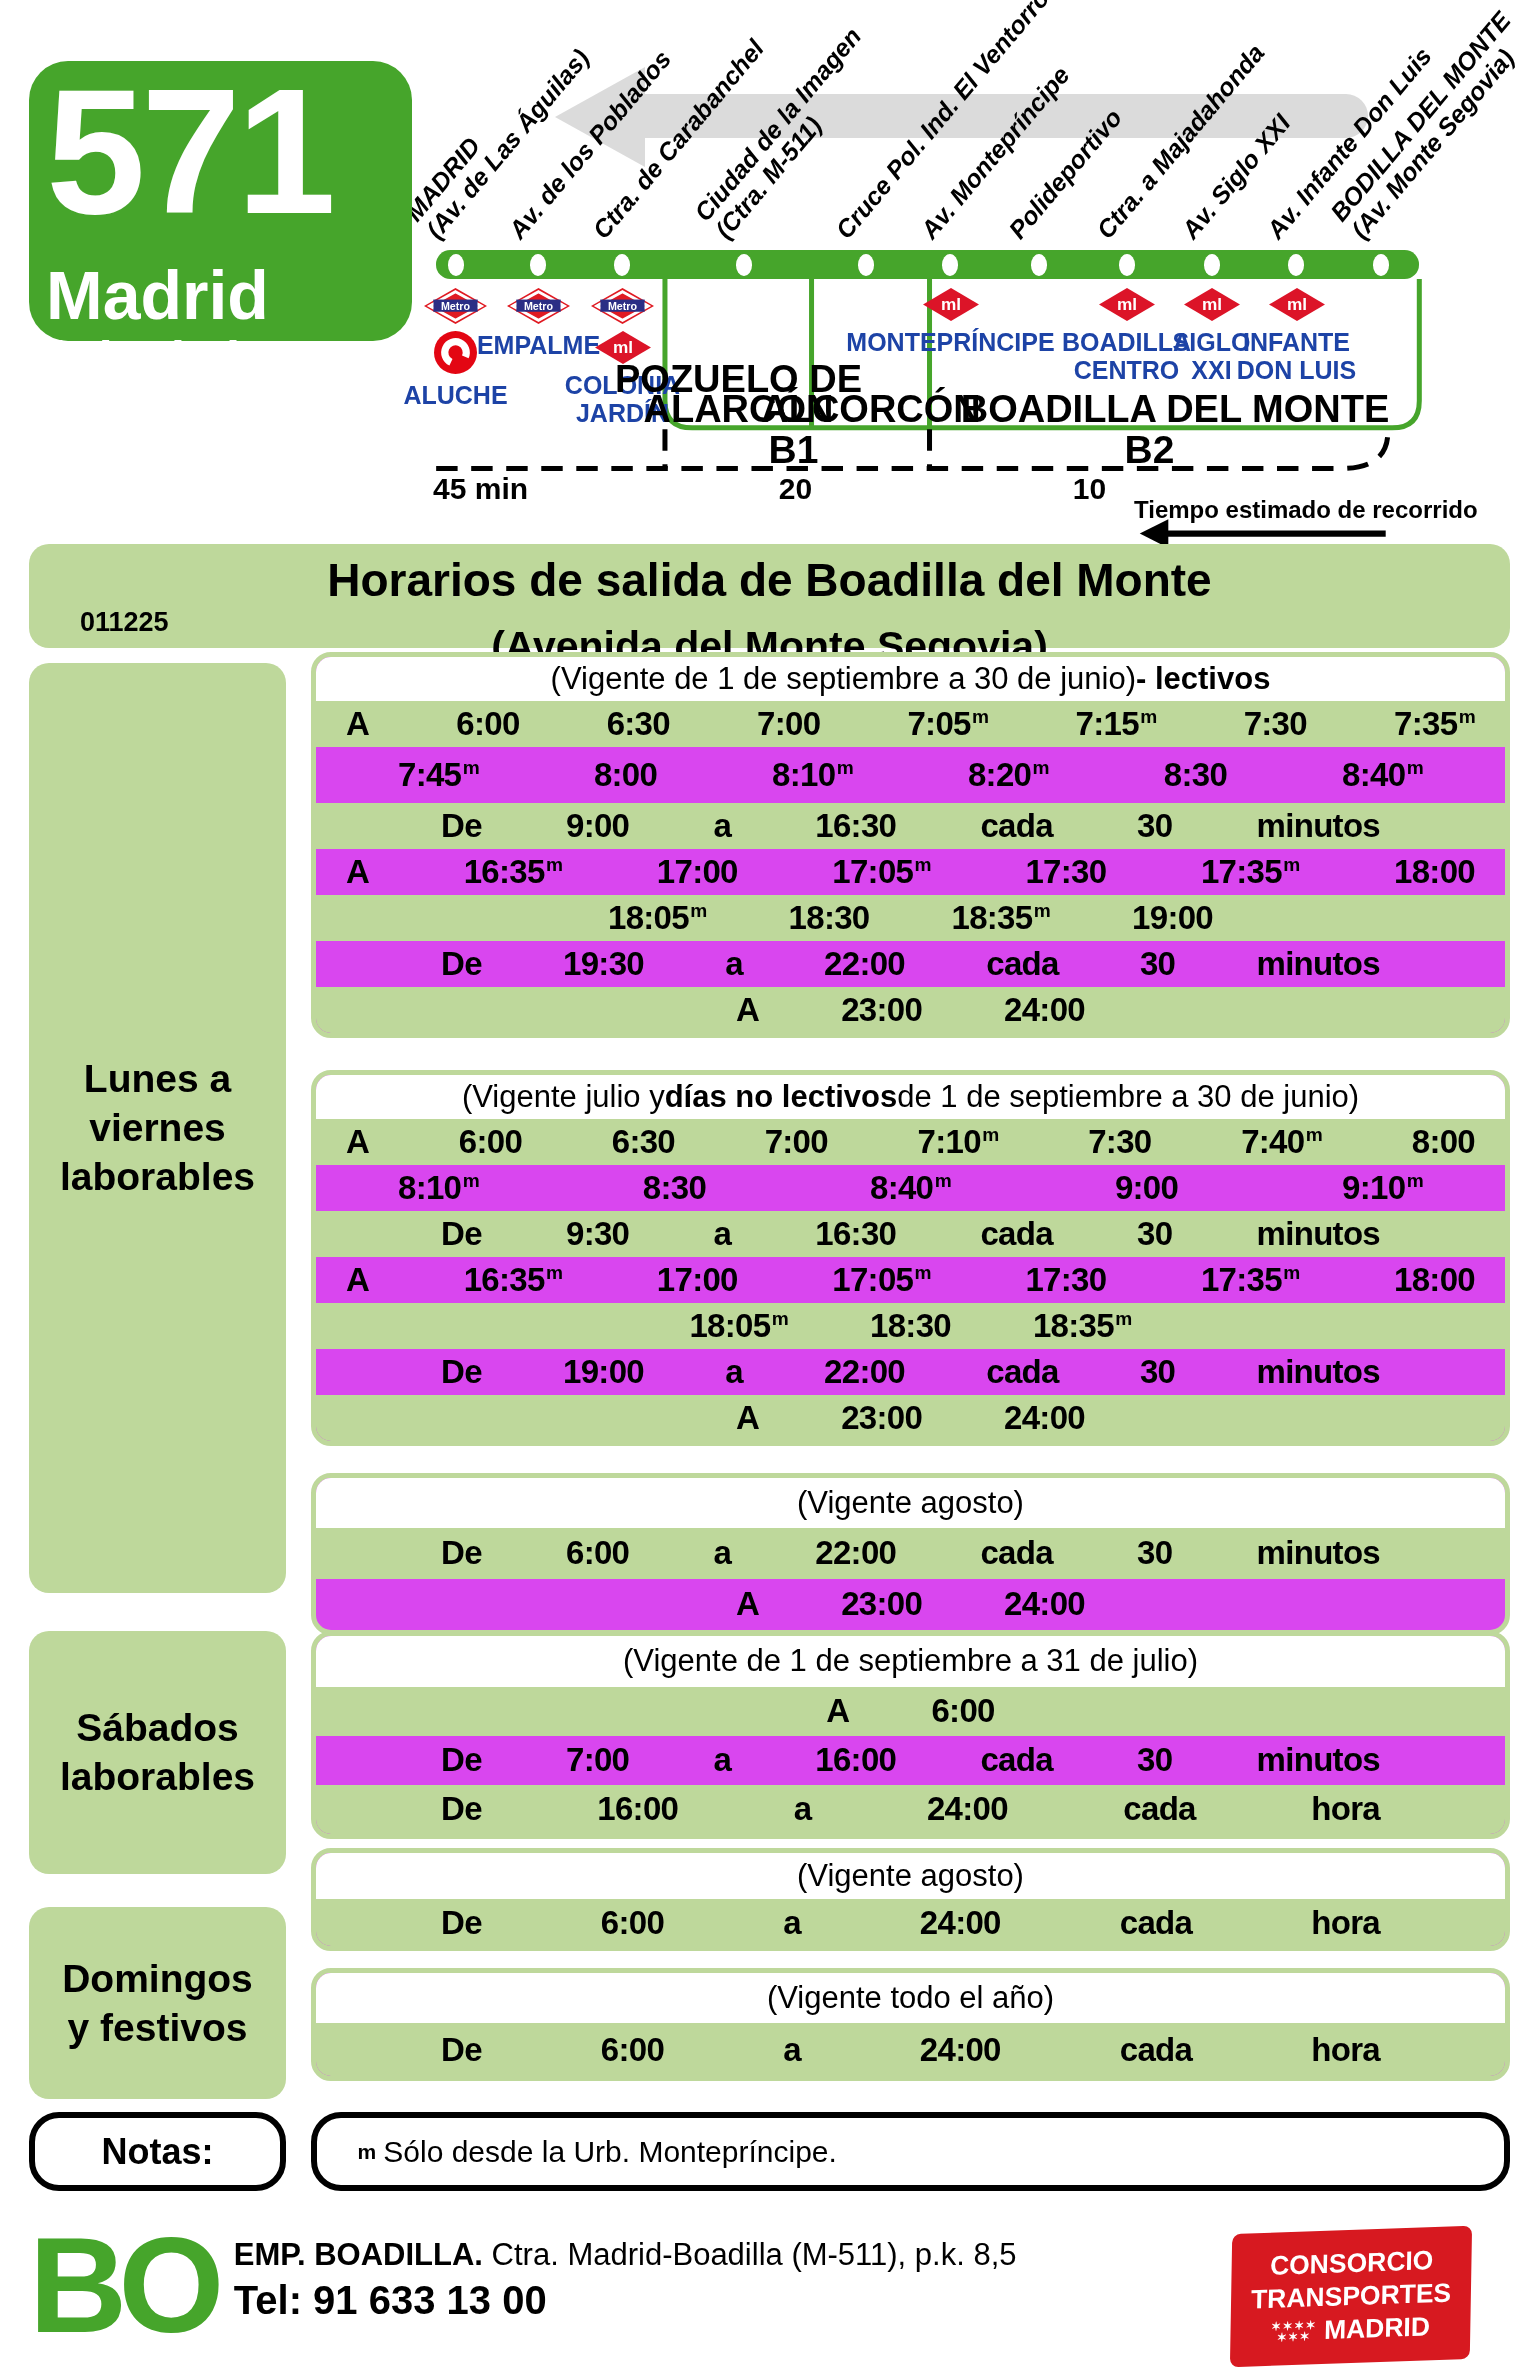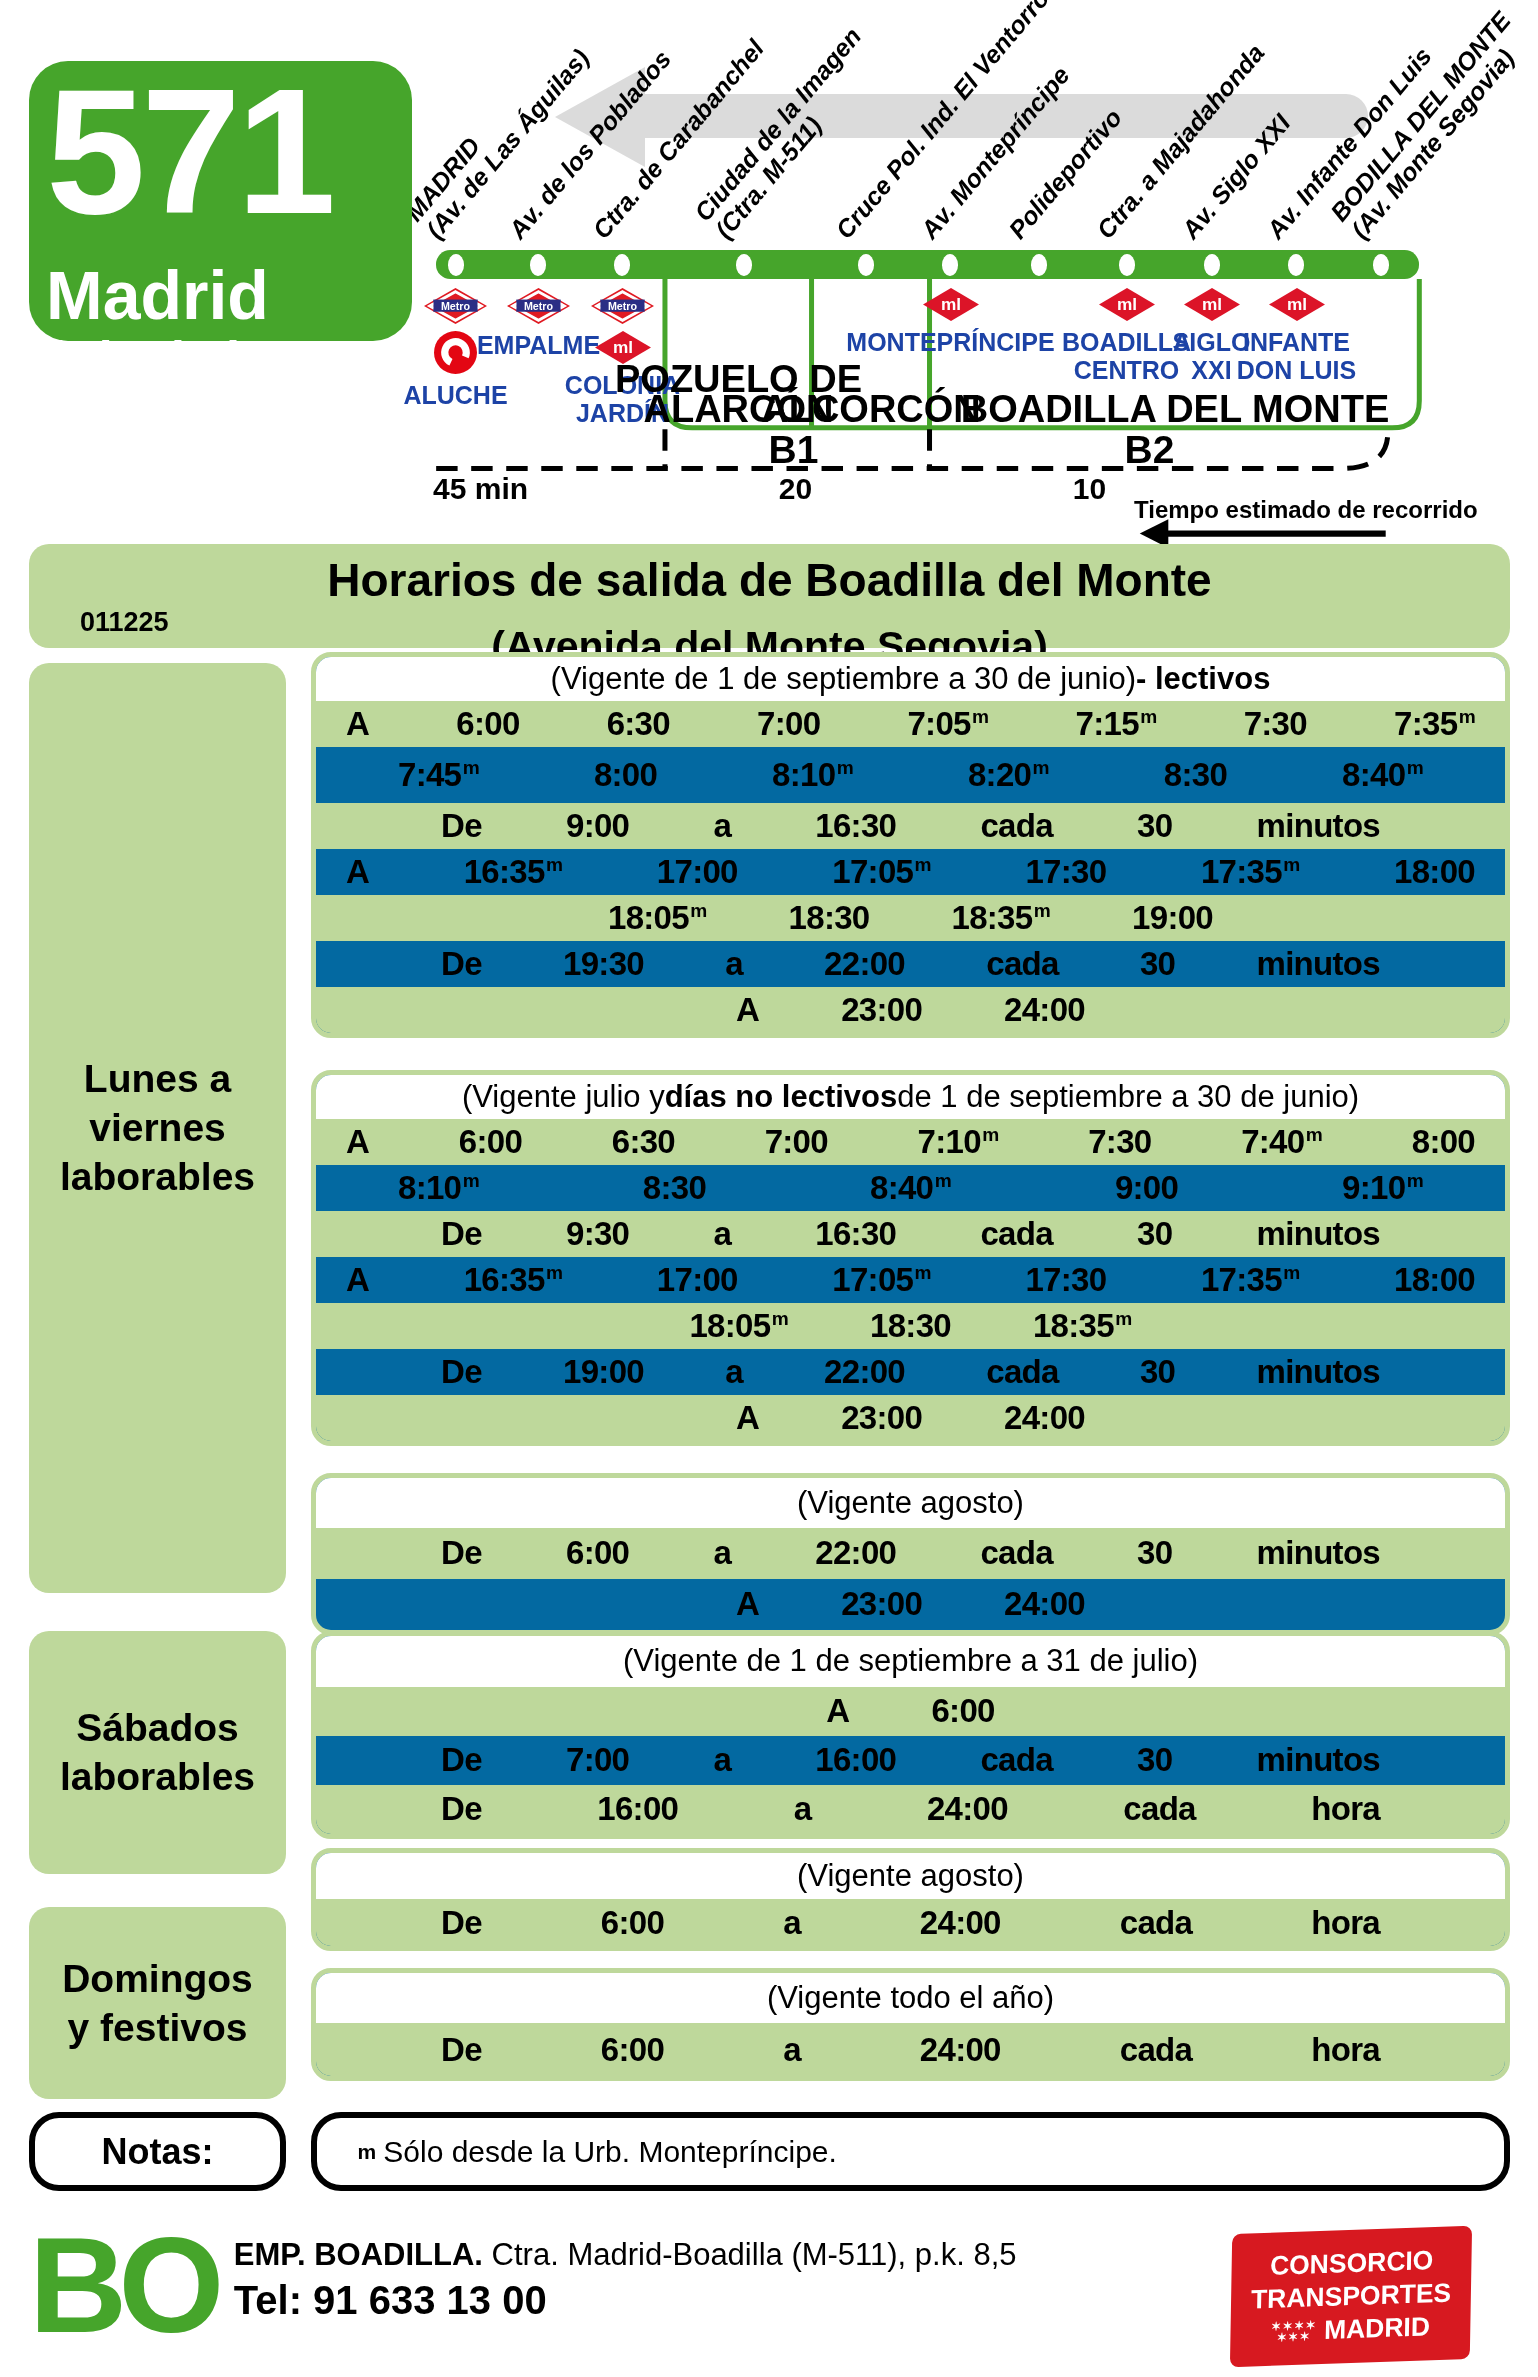--- a/index.html
+++ b/index.html
@@ -41,21 +41,21 @@
   .title-main{position:absolute;left:0;top:8.6px;width:100%;text-align:center;font-size:46px;font-weight:bold;}
   .title-sub{position:absolute;left:0;top:59px;width:100%;text-align:center;font-size:41px;font-weight:bold;margin-top:20px;}
   .title-code{position:absolute;left:51px;top:63px;font-size:27px;font-weight:bold;}
   
   #main{position:absolute;left:29px;top:652px;width:1481px;}
   .section{display:flex;gap:25px;align-items:flex-start;}
   .day-box{width:257px;flex-shrink:0;background:var(--lgreen);border-radius:20px;
     display:flex;flex-direction:column;justify-content:center;align-items:center;
     font-size:39px;font-weight:bold;line-height:49px;text-align:center;}
   .tables{flex:1;display:flex;flex-direction:column;}
-  .tt{border:5.7px solid var(--lgreen);border-radius:20px;overflow:hidden;background:#0369a1;}
+  .tt{border:5.7px solid var(--lgreen);border-radius:20px;overflow:hidden;background:#d946ef;}
   .tt-head{display:flex;align-items:center;justify-content:center;font-size:31px;background:#fff;}
   .tt-row{display:flex;align-items:center;font-size:33px;font-weight:bold;letter-spacing:-0.7px;}
   .tt-row.green{background:var(--lgreen);}
   .row-spread{justify-content:space-between;padding:0 30px;}
   .row-wide{justify-content:space-between;padding:0 82px;}
   .row-freq{justify-content:space-between;padding:0 125px;}
   .row-small{justify-content:center;gap:82px;}
   sup{font-size:58%;line-height:0;vertical-align:super;margin-left:1.4px;font-weight:bold;}
   
   .notes{display:flex;gap:25px;margin-top:13px;}

